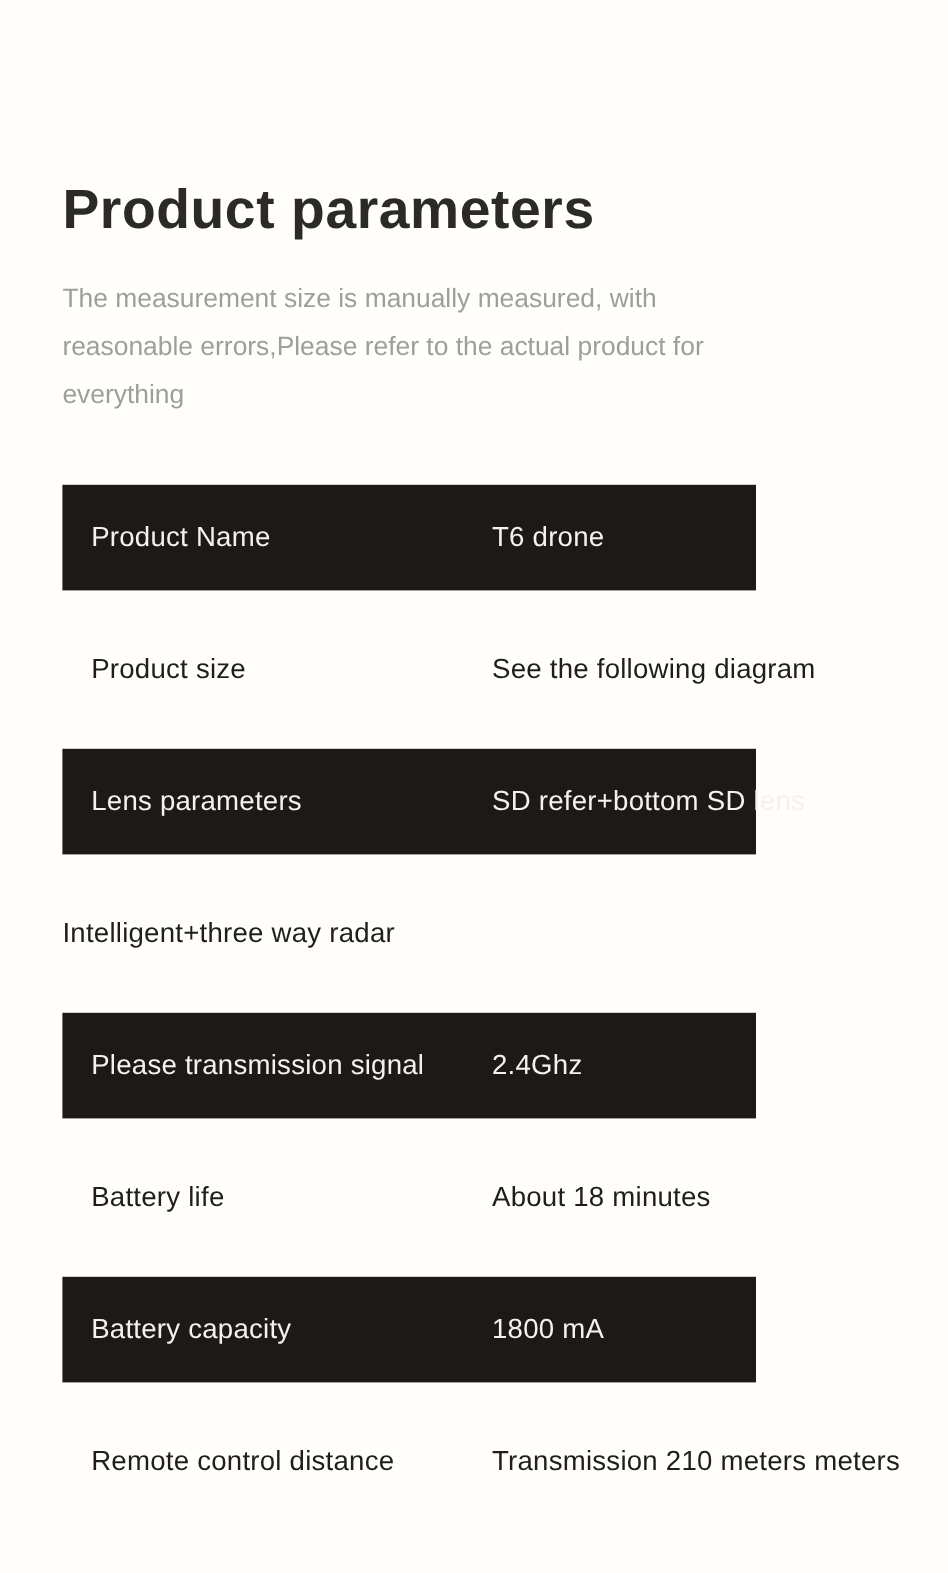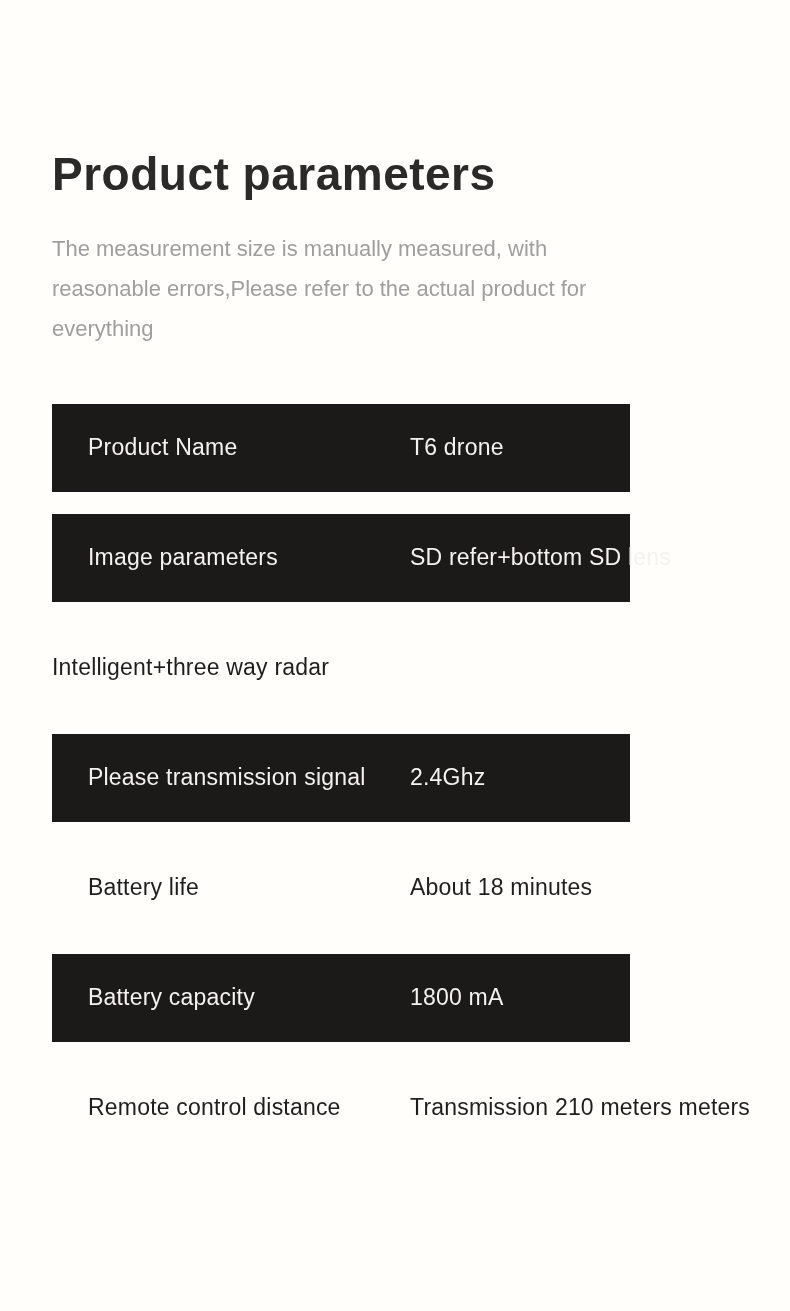--- a/index.html
+++ b/index.html
@@ -51,21 +51,21 @@
     background: #1c1a19;
     color: #f4f2ef;
   }
   .spec-row.light {
     background: transparent;
     color: #1f1e1d;
   }
   .cell-label {
     box-sizing: border-box;
     width: 358px;
-    padding-left: 36px;
+    padding-left: 24px;
     flex: 0 0 358px;
   }
   .cell-value {
     flex: 1;
     padding-right: 8px;
     white-space: nowrap;
   }
 </style>
 </head>
 <body>
@@ -76,23 +76,27 @@
 
   <div class="subtitle">The measurement size is manually measured, with reasonable errors,Please refer to the actual product for everything</div>
 
   <div class="spec-table">
 
     <div class="spec-row dark">
       <div class="cell-label">Product Name</div>
       <div class="cell-value">T6 drone</div>
     </div>
 
+    <div class="spec-row light">
+      <div class="cell-label">Product size</div>
+      <div class="cell-value">See the following diagram</div>
+    </div>
 
     <div class="spec-row dark">
-      <div class="cell-label">Image parameters</div>
+      <div class="cell-label">Lens parameters</div>
       <div class="cell-value">SD refer+bottom SD lens</div>
     </div>
 
     <div class="spec-row light">
       <div class="cell-value">Intelligent+three way radar</div>
     </div>
 
     <div class="spec-row dark">
       <div class="cell-label">Please transmission signal</div>
       <div class="cell-value">2.4Ghz</div>

